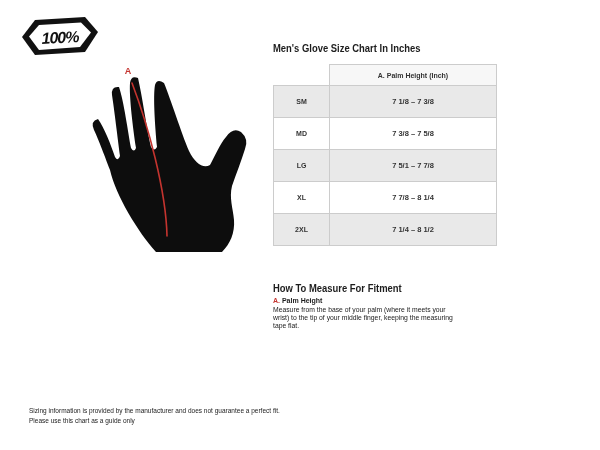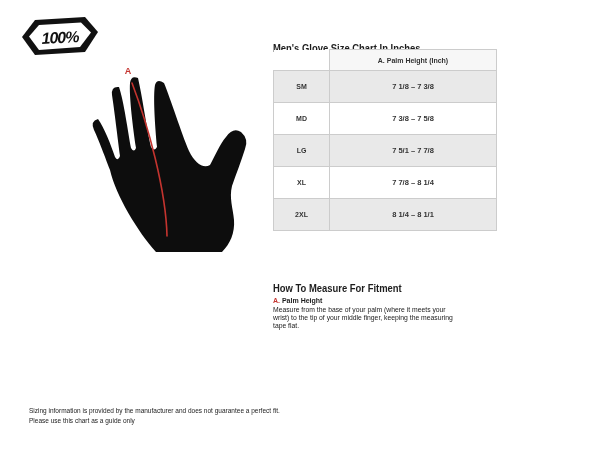--- a/index.html
+++ b/index.html
@@ -27,21 +27,21 @@
     white-space: nowrap;
     transform: scaleX(0.82);
     transform-origin: left top;
     letter-spacing: 0;
   }
   #chart-title { left: 273px; top: 42px; }
   #fitment-heading { left: 273px; top: 282px; }
 
   
   #size-table {
-    position: absolute; left: 273px; top: 49px;
+    position: absolute; left: 273px; top: 64px;
     border-collapse: collapse; table-layout: fixed;
     width: 223px;
   }
   #size-table td {
     border: 1px solid #cccccc;
     text-align: center; vertical-align: middle;
     font-size: 7px; font-weight: bold; color: #333;
     padding: 0;
   }
   #size-table tr.hdr { height: 21px; }
@@ -124,21 +124,21 @@
   <tr class="data">
     <td>LG</td>
     <td class="range">7 5/1 – 7 7/8</td>
   </tr>
   <tr class="data">
     <td>XL</td>
     <td class="range">7 7/8 – 8 1/4</td>
   </tr>
   <tr class="data">
     <td>2XL</td>
-    <td class="range">8 1/4 – 8 1/1</td>
+    <td class="range">7 1/4 – 8 1/2</td>
   </tr>
 </tbody>
   </table>
 
 <div id="fitment-heading" class="abs section-title">How To Measure For Fitment</div>
 <div id="measure-label" class="abs">
   <span class="red">A.</span>
   <span>Palm Height</span>
 </div>
 <div id="instructions" class="abs">Measure from the base of your palm (where it meets your wrist) to the tip of your middle finger, keeping the measuring tape flat.</div>

